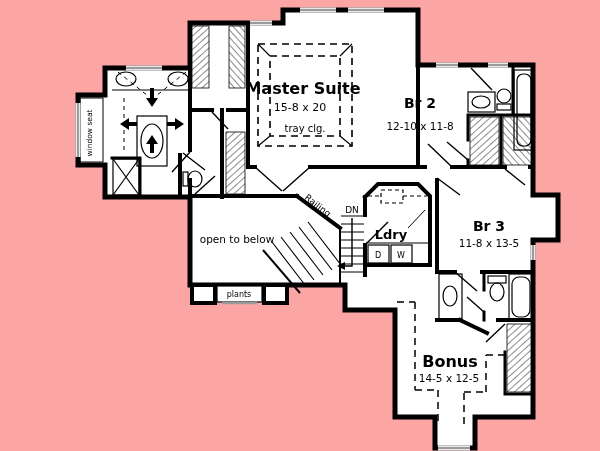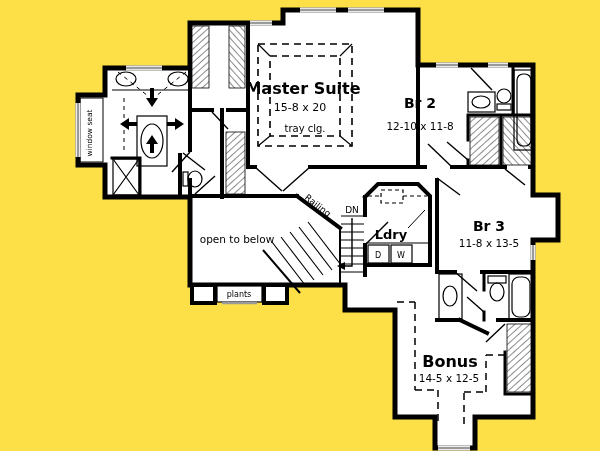--- a/index.html
+++ b/index.html
@@ -1,16 +1,16 @@
 <!DOCTYPE html>
 <html><head>
 <meta charset="utf-8">
 <style>
   html,body{margin:0;padding:0;background:#ffffff;}
-  .stage{position:relative;width:600px;height:451px;background:#fde047;overflow:hidden;
+  .stage{position:relative;width:600px;height:451px;background:#fca5a5;overflow:hidden;
          font-family:"DejaVu Sans", sans-serif;}
   svg{position:absolute;left:0;top:0;}
   svg text{fill:#000;font-family:"DejaVu Sans", sans-serif;}
   .room-name{font-weight:bold;}
 </style>
 </head>
 <body>
 
 <div class="stage">
 <svg width="600" height="451" viewBox="0 0 600 451">

